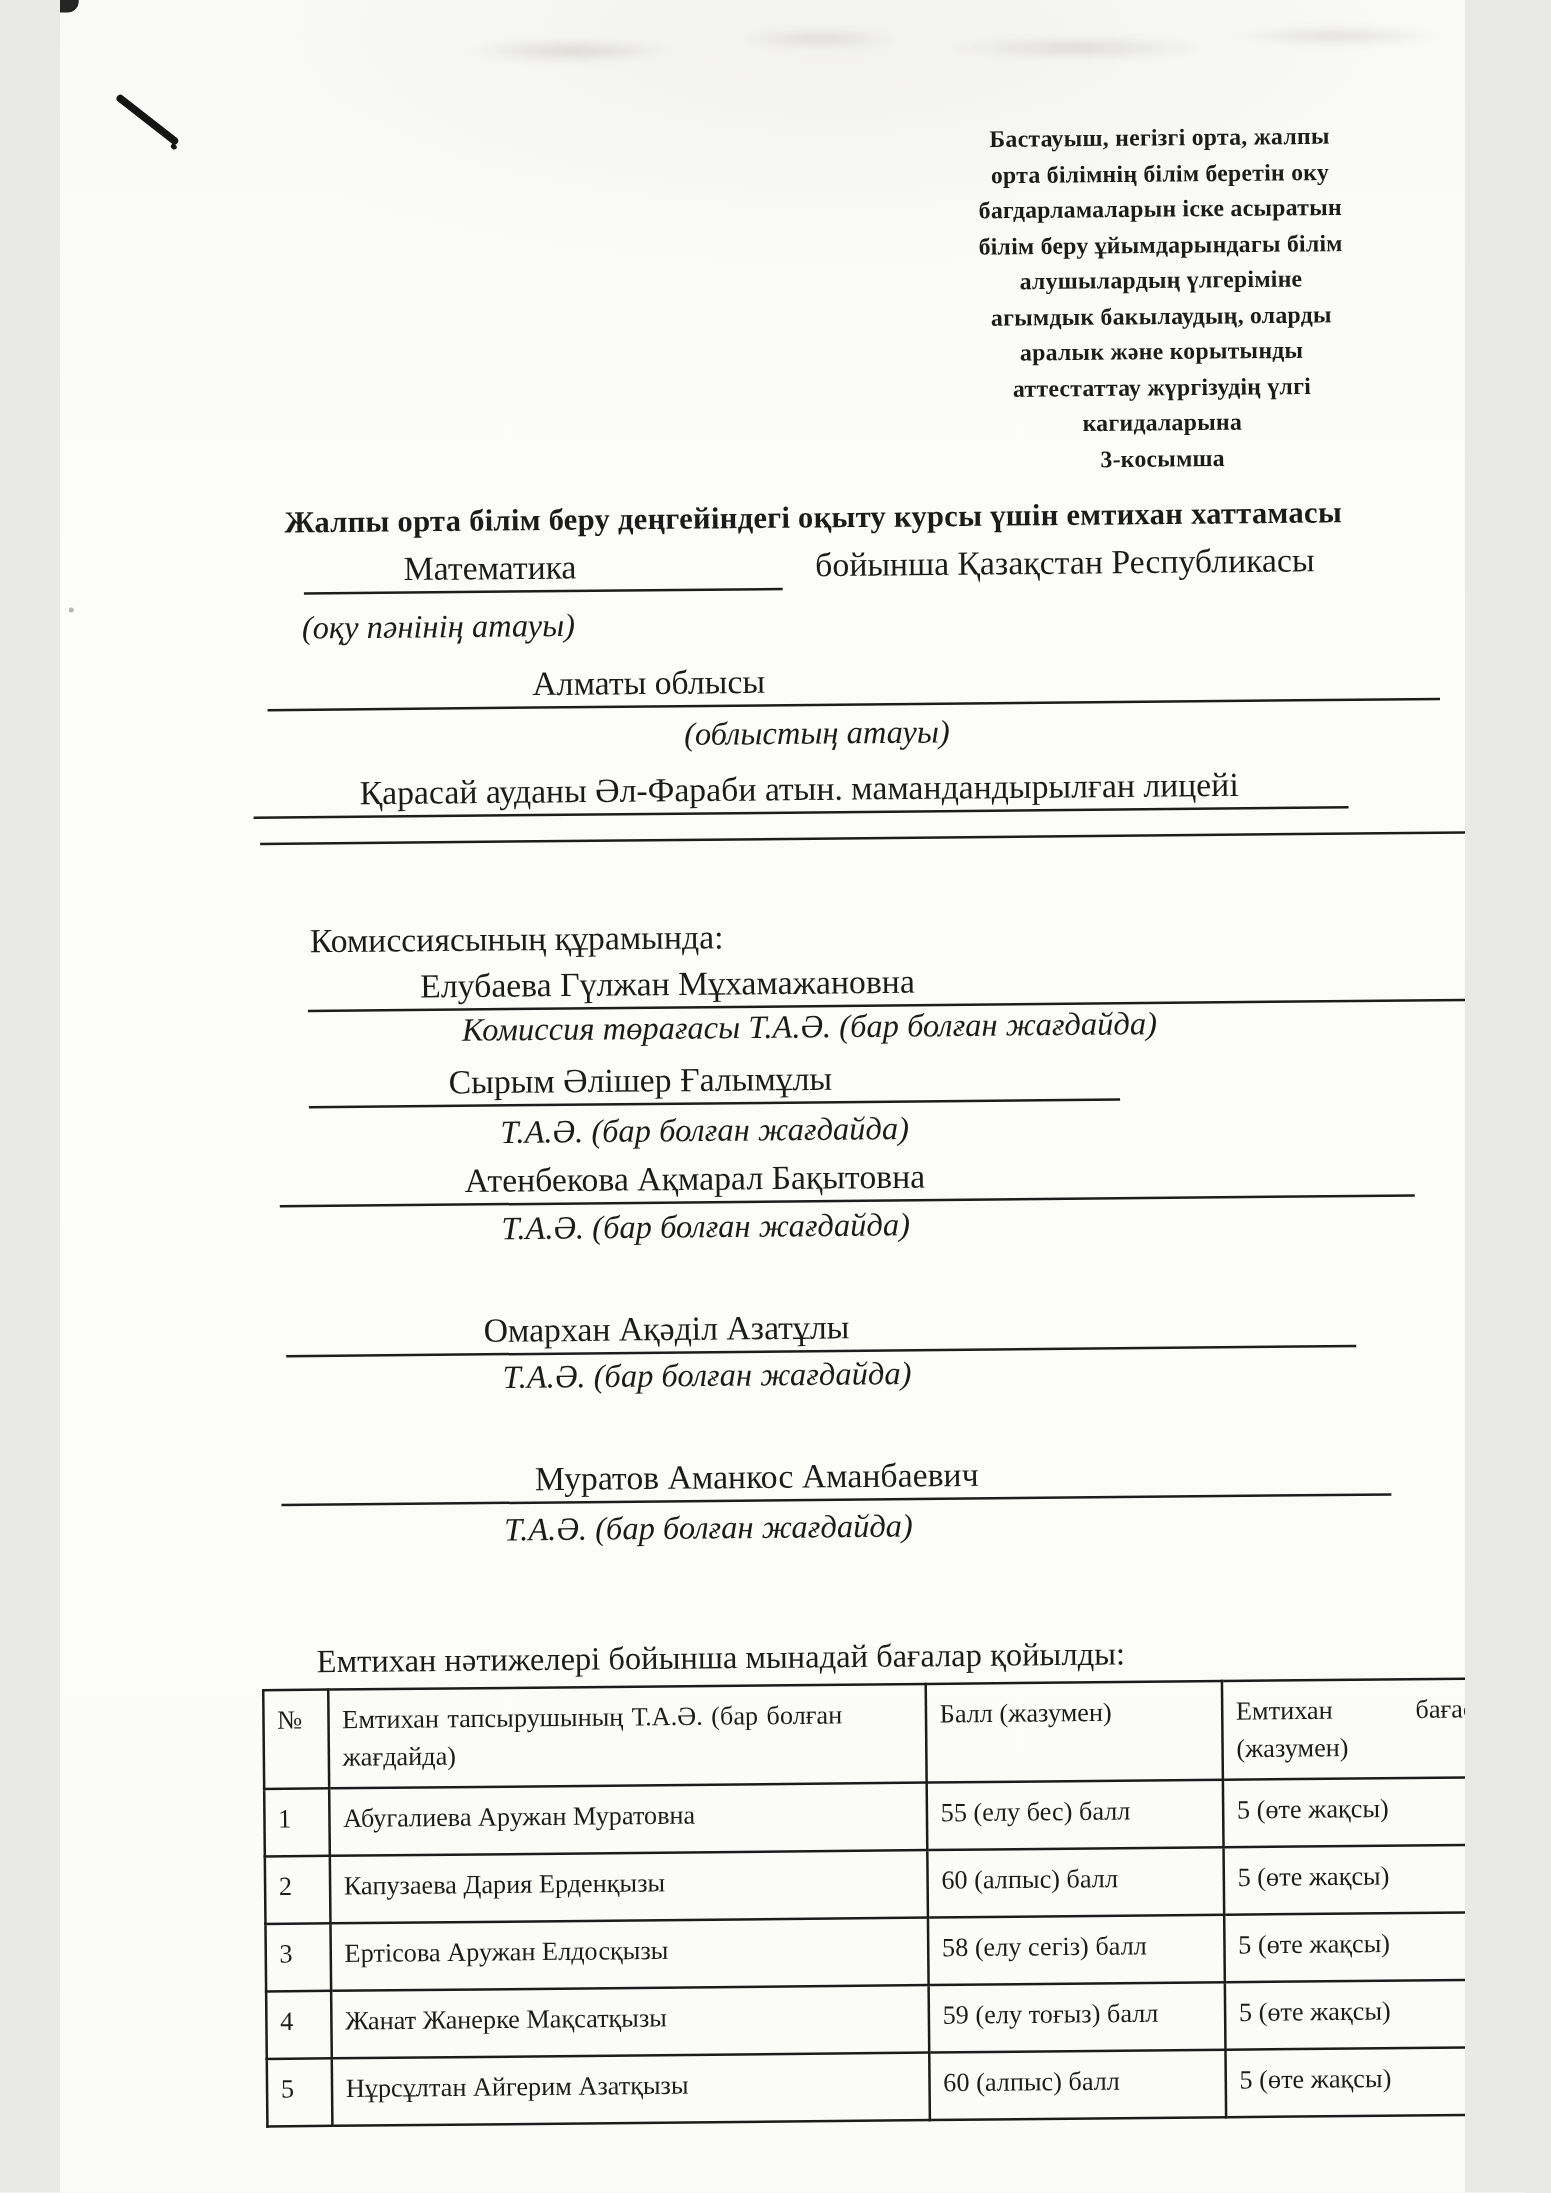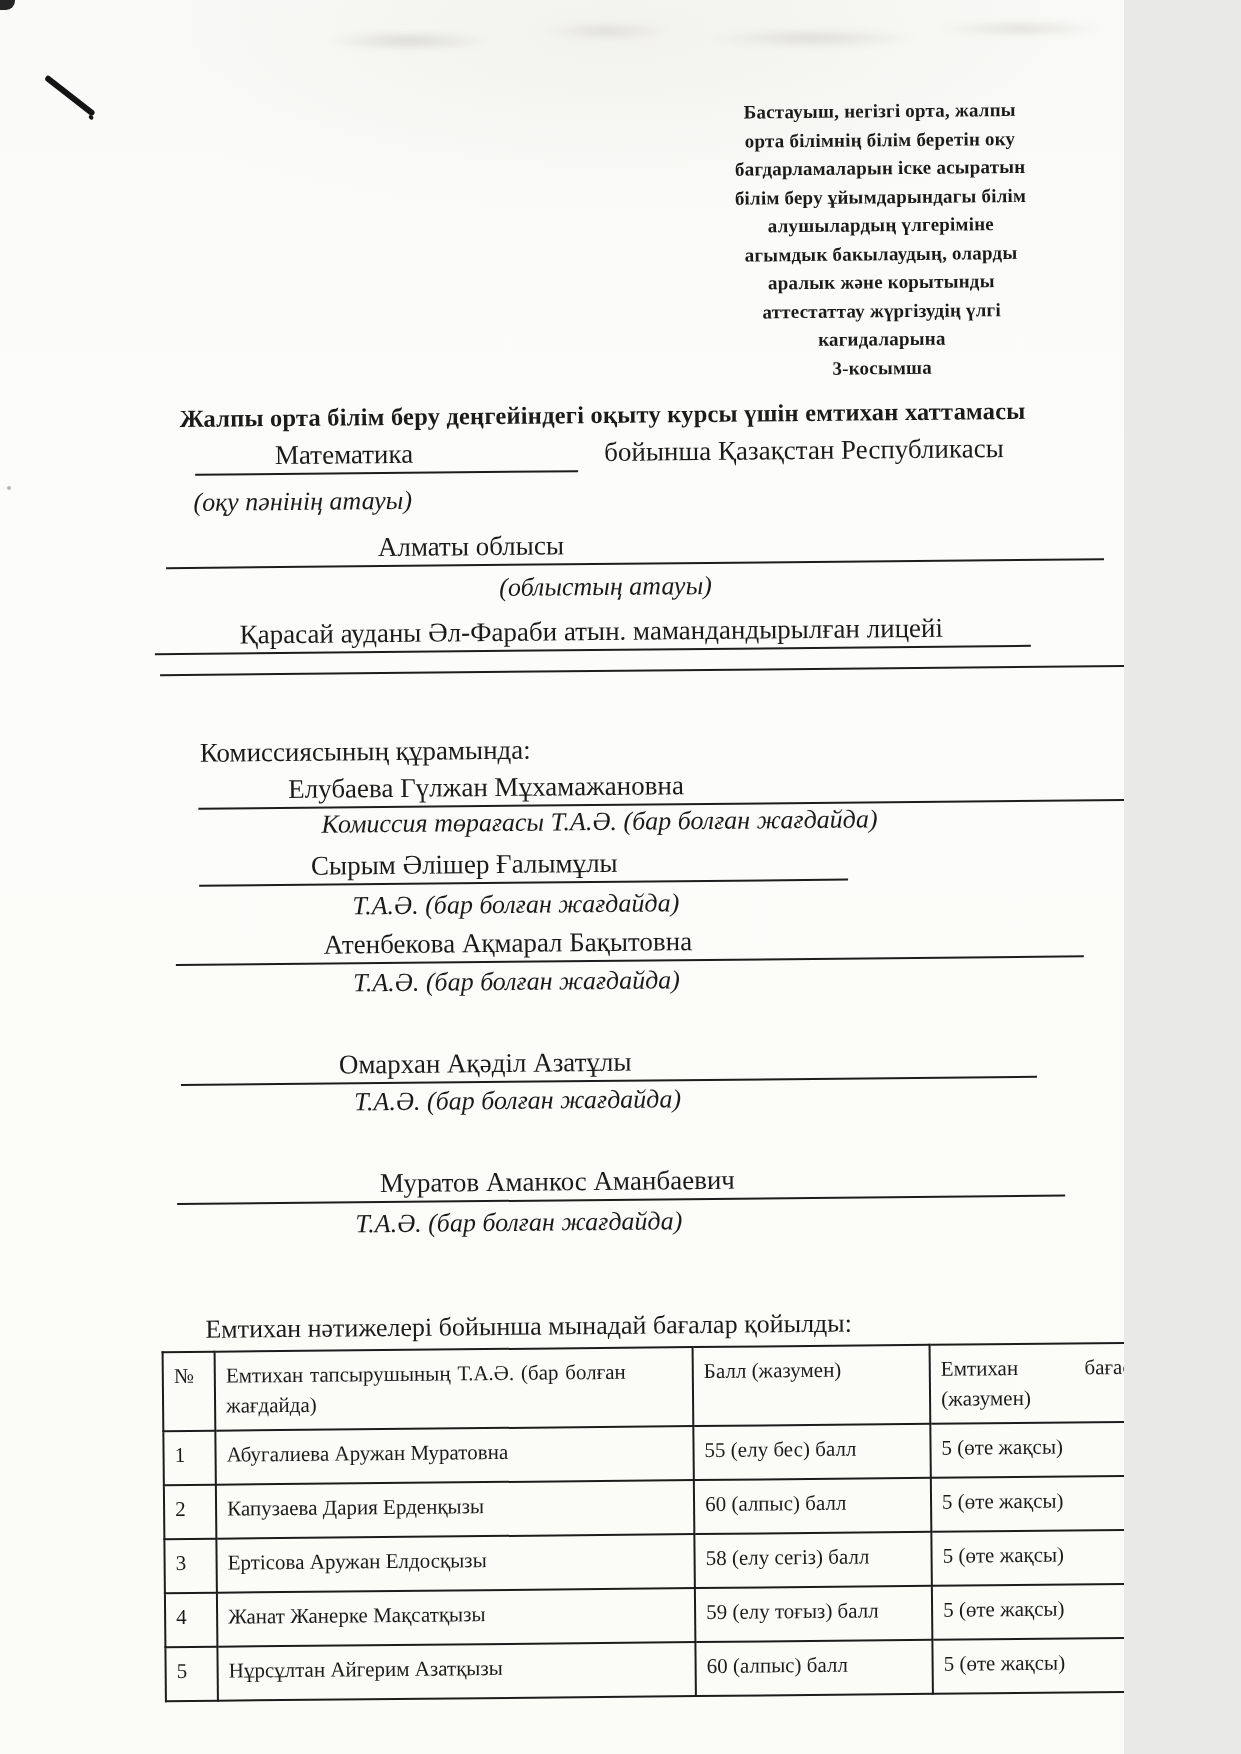--- a/index.html
+++ b/index.html
@@ -8,20 +8,21 @@
     background:#e9e9e7;
     font-family:"Liberation Serif","DejaVu Serif",serif;
   }
   .page{
     position:relative;width:1124px;height:1754px;overflow:hidden;
     background:#fbfbf9;
     background-image:
       radial-gradient(ellipse 900px 300px at 55% 2%, rgba(205,203,196,0.18), rgba(0,0,0,0) 60%),
       linear-gradient(180deg,#fafaf8 0%,#fcfcfa 30%,#fbfbf8 100%);
     color:#1b1b1b;
+    margin-left:48px;
   }
   .sheet{
     position:absolute;left:0;top:0;width:1241px;height:1754px;
     transform:rotate(-0.55deg);
     transform-origin:80px 1500px;
     padding:105px 60px 0 163px;
     box-sizing:border-box;
   }
   
   .reg-note{

